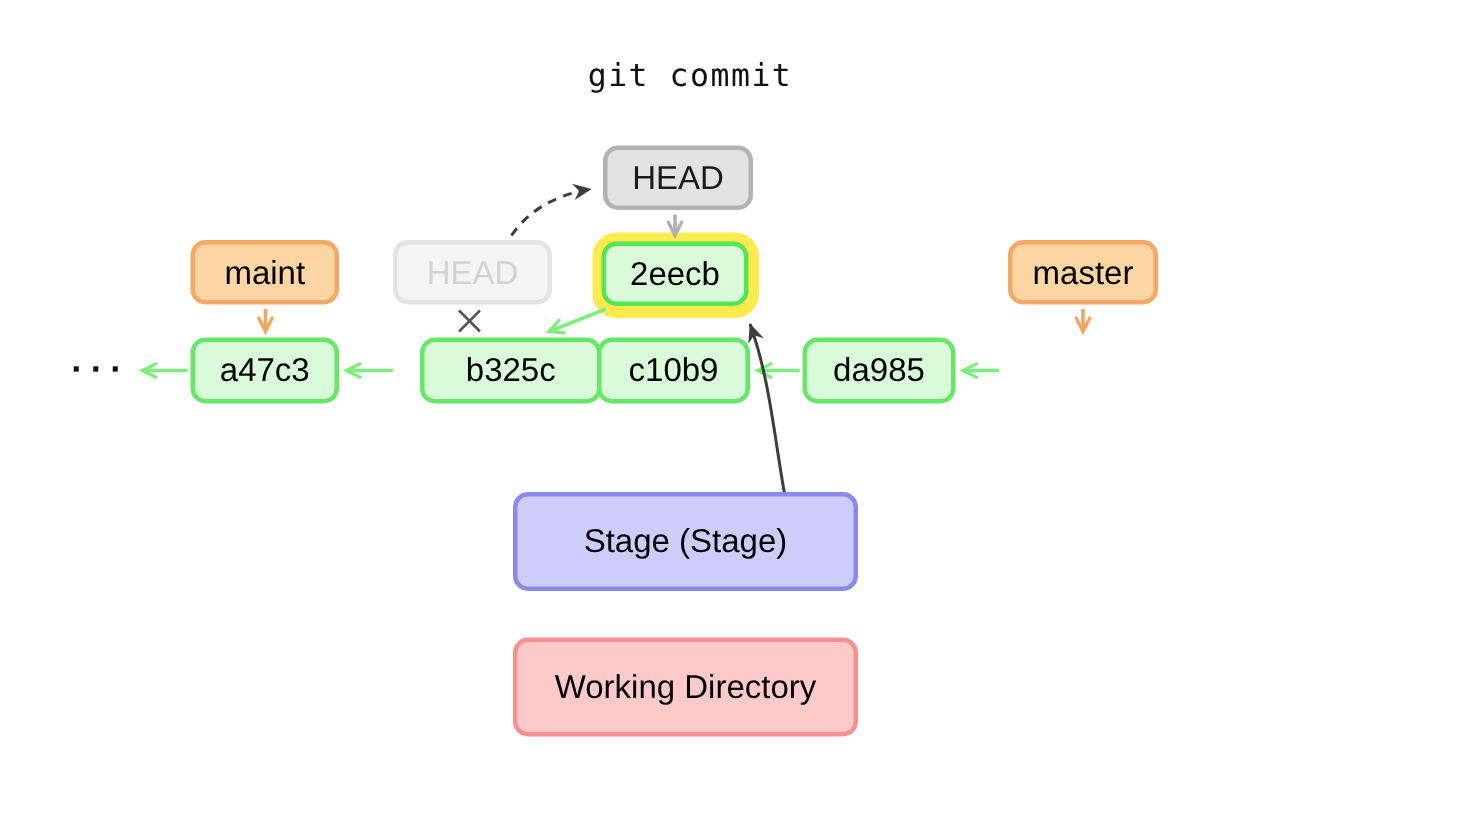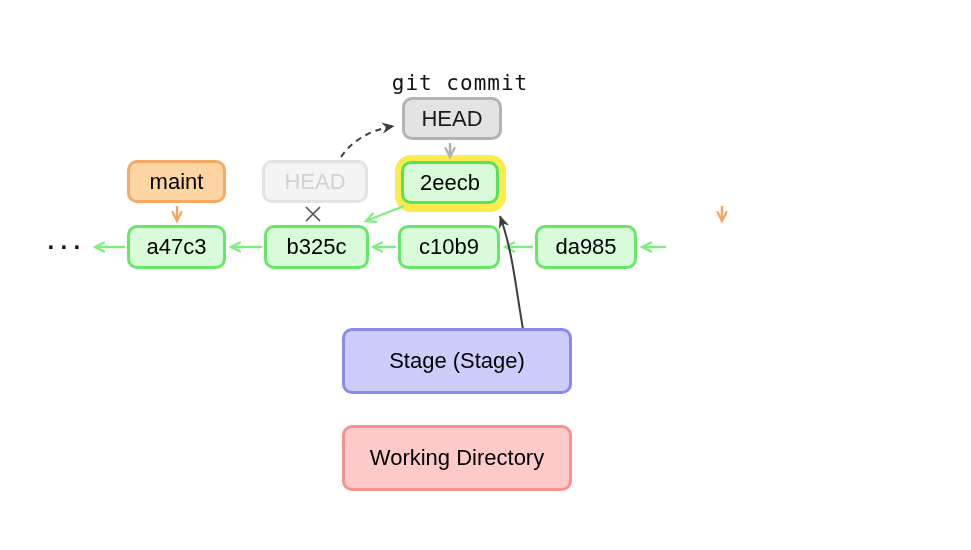--- a/index.html
+++ b/index.html
@@ -3,21 +3,21 @@
 <meta charset="utf-8">
 <style>
   html,body{margin:0;padding:0;background:#fff;}
   .canvas{
     position:relative;width:971px;height:550px;background:#fff;overflow:hidden;z-index:0;
     font-family:"Liberation Sans","DejaVu Sans",sans-serif;
   }
   .title{
     position:absolute;left:340px;top:38px;width:240px;text-align:center;
     font-family:"DejaVu Sans Mono","Liberation Mono",monospace;
-    font-size:21px;color:#111;letter-spacing:1px;margin-top:33px;
+    font-size:21px;color:#111;letter-spacing:1px;
   }
   .box{
     position:absolute;display:flex;align-items:center;justify-content:center;
     border-radius:10px;border:3px solid;font-size:22px;color:#000000;box-sizing:border-box;
   }
   .commit{background:var(--commit-fill);border-color:var(--commit-border);}
   .branch{background:var(--branch-fill);border-color:var(--branch-border);}
   .head-new{background:var(--head-fill);border-color:var(--head-border);color:#1a1a1a;}
   .head-old{background:var(--head-old-fill);border-color:var(--head-old-border);color:var(--head-old-text);}
   .commit-new{background:var(--commit-fill);border-color:var(--commit-new-border);}
@@ -32,21 +32,21 @@
     display:flex;align-items:center;justify-content:center;
     font-size:24px;letter-spacing:5px;color:#111;font-weight:bold;
   }
   
   #n-head-new {left:402px;top:97px; width:100px;height:43px;}
   #n-head-old {left:262px;top:160px;width:106px;height:43px;}
   #n-new-commit{left:401px;top:161px;width:98px;height:43px;}
   #n-maint    {left:127px;top:160px;width:99px; height:43px;}
   #n-master   {left:672px;top:160px;width:100px;height:43px;}
   #n-a47c3{left:127px;top:225px;width:99px;height:44px;}
-  #n-b325c{left:264px;top:225px;width:105px;height:44px;}
+  #n-b325c{left:280px;top:225px;width:121px;height:44px;}
   #n-c10b9{left:398px;top:225px;width:102px;height:44px;}
   #n-da985{left:535px;top:225px;width:102px;height:44px;}
   #n-ed489{left:668px;top:225px;width:102px;height:44px;}
   #n-stage  {left:342px;top:328px;width:230px;height:66px;}
   #n-working{left:342px;top:425px;width:230px;height:66px;}
   svg.wires{position:absolute;left:0;top:0;}
 </style>
 </head>
 <body>
 
@@ -99,20 +99,23 @@
   </div>
 
   <div class="box commit-new" id="n-new-commit">
     <span>2eecb</span>
   </div>
 
   <div class="box branch" id="n-maint">
     <span>maint</span>
   </div>
 
+  <div class="box branch" id="n-master">
+    <span>master</span>
+  </div>
 
   <div class="ellipsis">···</div>
 
   <div class="box commit" id="n-a47c3">
     <span>a47c3</span>
   </div>
   <div class="box commit" id="n-b325c">
     <span>b325c</span>
   </div>
   <div class="box commit" id="n-c10b9">

